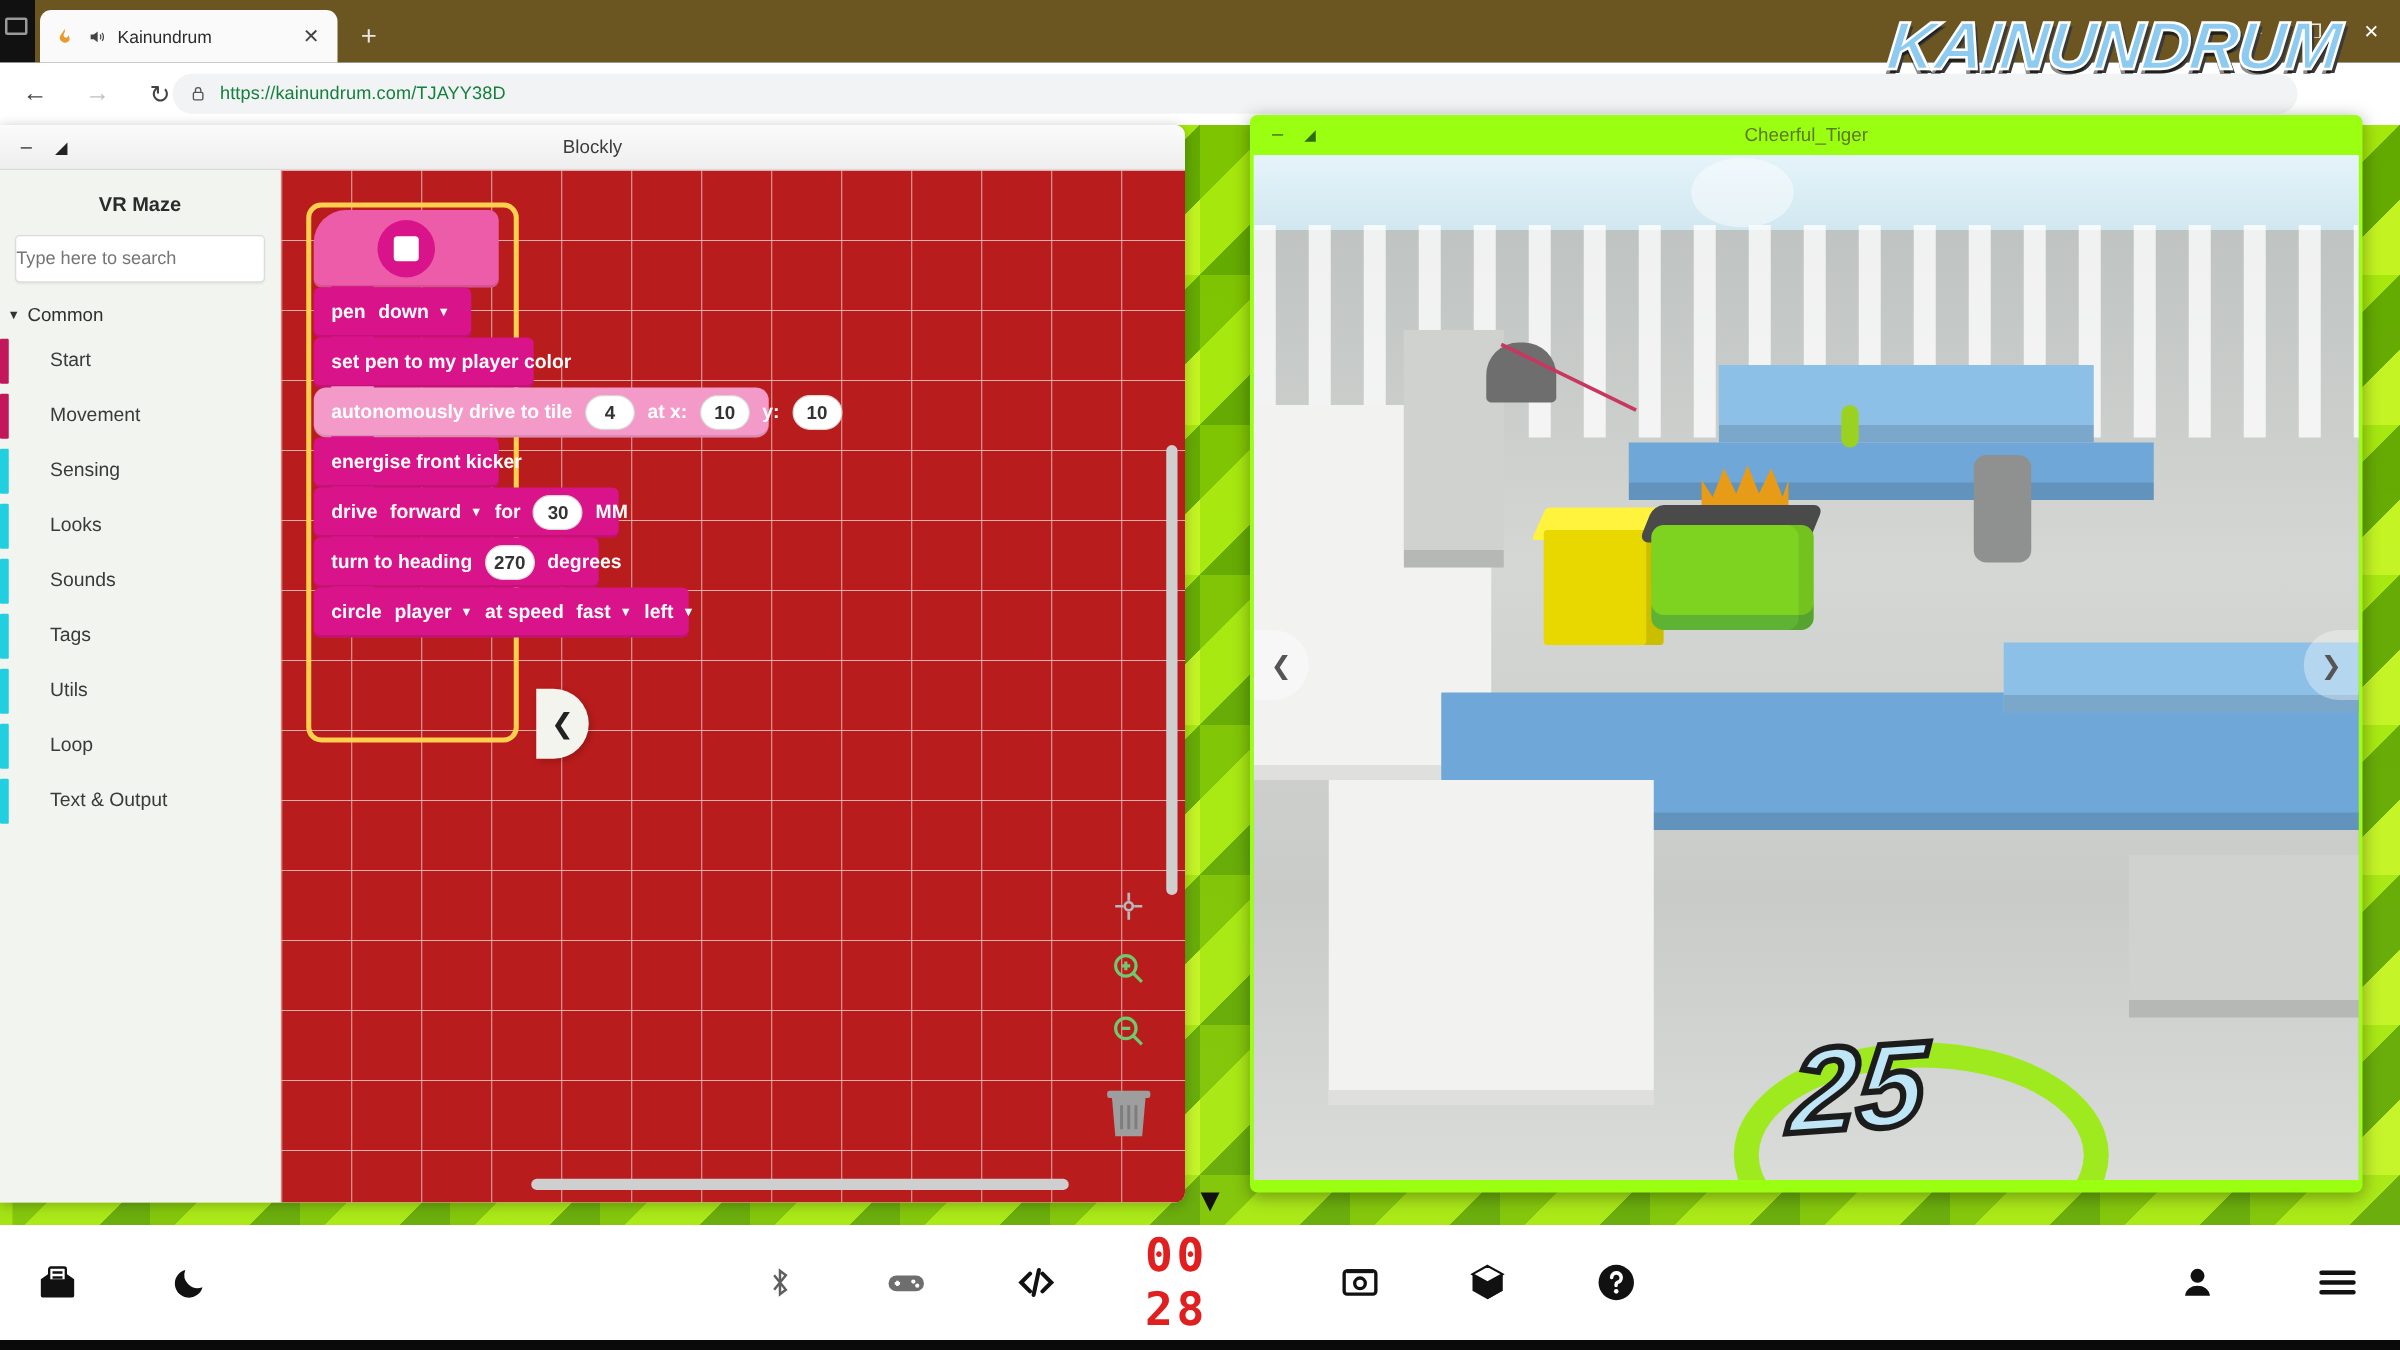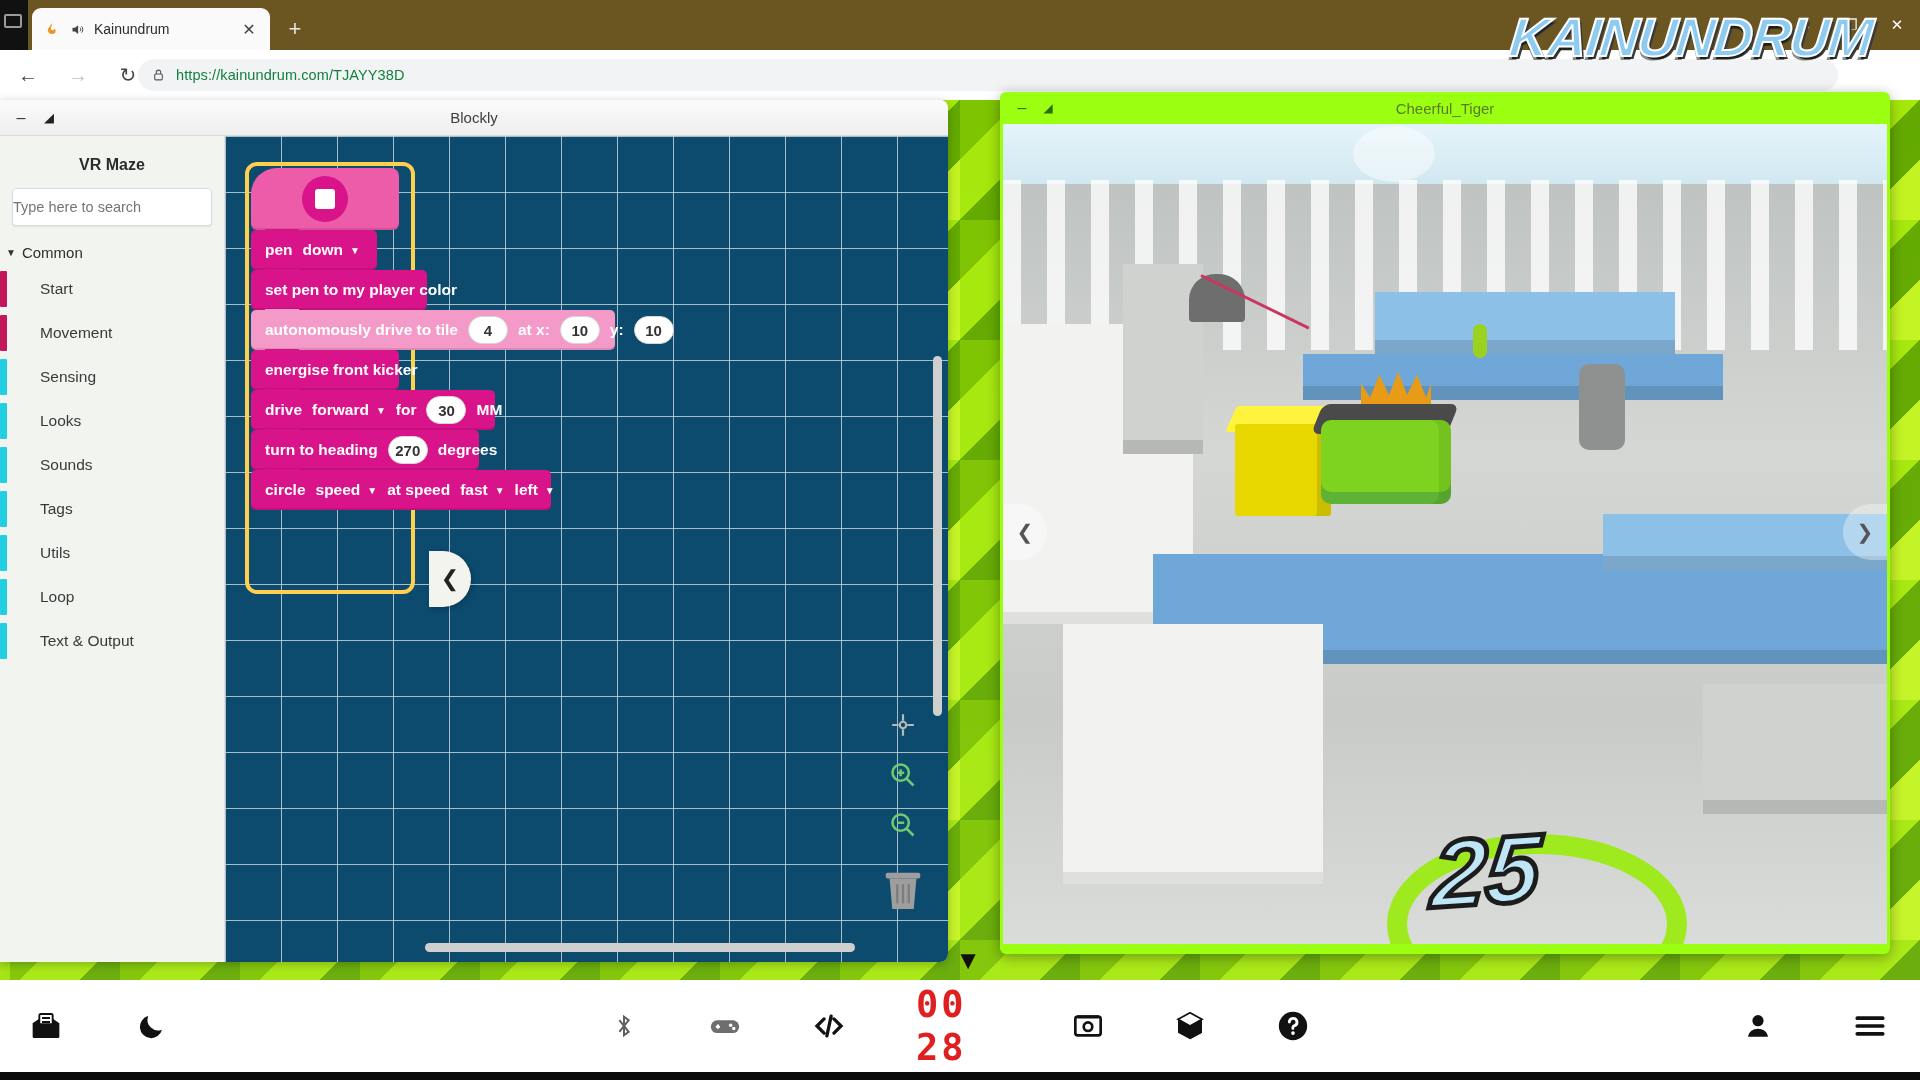--- a/index.html
+++ b/index.html
@@ -65,40 +65,40 @@
   .tb-search { margin: 0 12px 16px; height: 38px; background: #fff; border: 1px solid #dcdcdc; border-radius: 4px;
      display: flex; align-items: center; padding: 0 0; box-shadow: 0 1px 2px rgba(0,0,0,.07); }
   .tb-search input { border: 0; outline: 0; font-size: 14.5px; color: #8a8a8a; width: 100%;
      font-family: "Liberation Sans", sans-serif; background: transparent; }
   .tb-group { display: flex; align-items: center; gap: 6px; padding: 2px 0 6px 6px; font-size: 15px; color: #2f2f2f; }
   .tb-caret { font-size: 10px; color: #333; }
   .tb-item { position: relative; height: 44px; display: flex; align-items: center; padding-left: 40px;
      font-size: 15.5px; color: #3a3a3a; }
   .tb-item .bar { position: absolute; left: 0; top: 4px; width: 7px; height: 36px; border-radius: 1px; }
 
-  .workspace { flex: 1; position: relative; background: #0c4a6e; overflow: hidden; }
+  .workspace { flex: 1; position: relative; background: #b91c1c; overflow: hidden; }
   .ws-grid { position: absolute; inset: 0;
      background-image: linear-gradient(rgba(255,255,255,.85) 1px, transparent 1px),
                        linear-gradient(90deg, rgba(255,255,255,.85) 1px, transparent 1px);
      background-size: 56px 56px; opacity: .75; }
 
   
   .stack { position: absolute; left: 26px; top: 32px; }
   .stack-halo { position: absolute; left: -6px; top: -6px; width: 170px; height: 432px;
      border: 4px solid #ffd04d; border-radius: 12px; pointer-events: none; }
 
   .blk { position: relative; background: #d9138a; color: #fff; font-weight: bold; font-size: 15.5px;
      display: flex; align-items: center; gap: 10px; padding: 0 14px; border-radius: 5px;
      box-shadow: inset 0 -2px 0 rgba(0,0,0,.10); }
   .blk.hat { background: #ec5ca8; height: 62px; width: 148px; border-radius: 26px 8px 6px 6px; justify-content: center;
      margin-bottom: 0; }
   .hat-stop { width: 46px; height: 46px; border-radius: 50%; background: #d9138a; display: grid; place-items: center; }
   .hat-stop i { width: 20px; height: 20px; background: #fff; border-radius: 3px; display: block; }
   .blk.row { height: 40px; margin-top: 0; }
-  .blk.light { background: #f49ac8; }
+  .blk.light { background: #f49ac8; border-radius: 10px; }
   .notch { position: absolute; left: 14px; top: -1px; width: 34px; height: 8px; background: inherit;
      border-radius: 0 0 7px 7px; }
   .field { background: #fff; color: #333; border-radius: 14px; min-width: 40px; height: 28px;
      display: inline-flex; align-items: center; justify-content: center; padding: 0 11px; font-size: 15px; font-weight: bold;
      border: 1px solid #d6d6d6; }
   .drop { display: inline-flex; align-items: center; gap: 7px; justify-content: flex-end; }
   .drop .cv { font-size: 10px; }
   .lbl { white-space: nowrap; }
 
   
@@ -350,21 +350,21 @@
               <div class="blk row" style="width: 228px;">
                 <span class="notch"></span>
                 <span class="lbl">turn to heading</span>
                 <span class="field">270</span>
                 <span class="lbl">degrees</span>
               </div>
               <div class="blk row" style="width: 300px;">
                 <span class="notch"></span>
                 <span class="lbl">circle</span>
                 <span class="drop">
-                  <span>speed</span>
+                  <span>player</span>
                   <span class="cv">▼</span>
                 </span>
                 <span class="lbl">at speed</span>
                 <span class="drop">
                   <span>fast</span>
                   <span class="cv">▼</span>
                 </span>
                 <span class="drop">
                   <span>left</span>
                   <span class="cv">▼</span>

